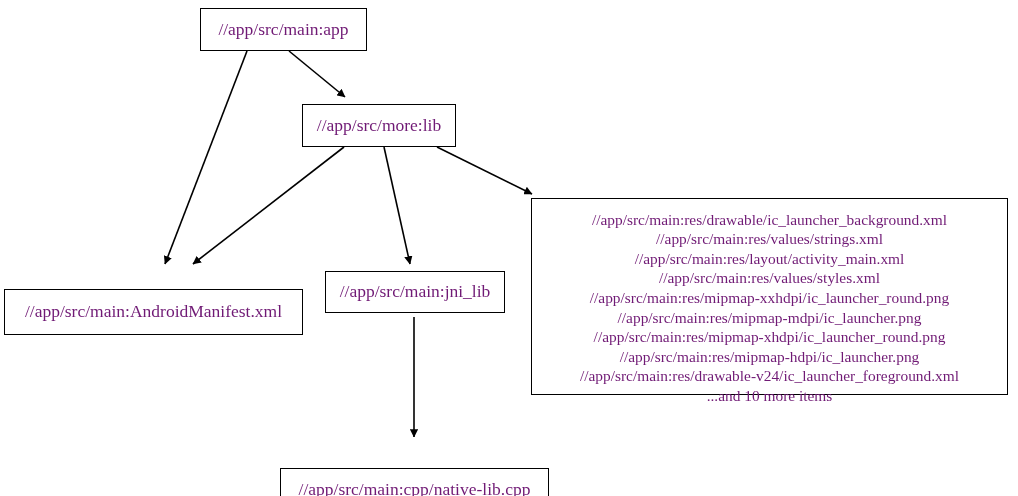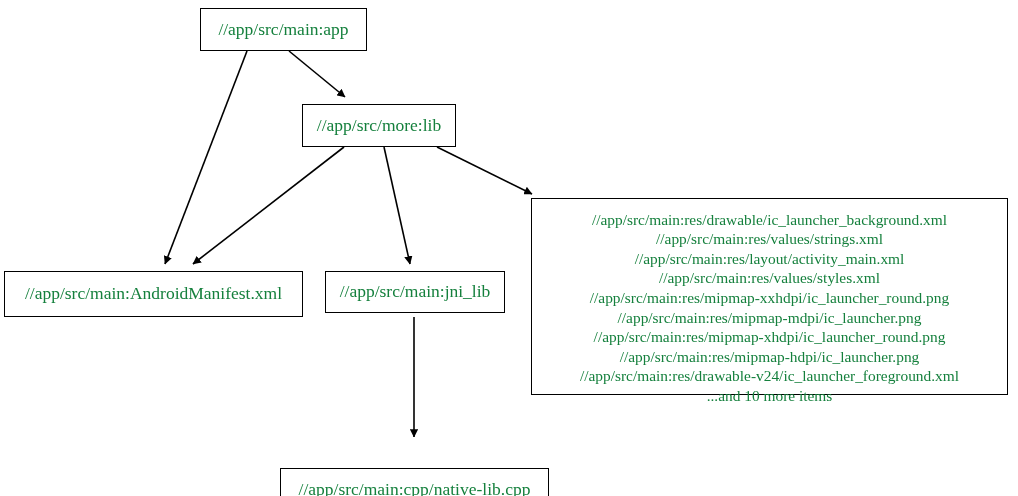--- a/index.html
+++ b/index.html
@@ -7,21 +7,21 @@
     padding: 0;
     background: #ffffff;
   }
   #canvas {
     position: relative;
     width: 1018px;
     height: 496px;
     background: #ffffff;
     overflow: hidden;
     font-family: "Liberation Serif", "DejaVu Serif", serif;
-    color: #15803d;
+    color: #701a75;
   }
   #edge-layer {
     position: absolute;
     left: 0;
     top: 0;
     width: 1018px;
     height: 496px;
     pointer-events: none;
   }
   .node {
@@ -37,21 +37,21 @@
     z-index: 2;
   }
   .node .node-label {
     display: block;
     white-space: pre;
     text-align: center;
   }
   
   #node-app      { left: 200px; top: 8px;   width: 167px; height: 43px;  font-size: 17.5px; }
   #node-lib      { left: 302px; top: 104px; width: 154px; height: 43px;  font-size: 17.5px; }
-  #node-manifest { left: 4px;   top: 271px; width: 299px; height: 46px;  font-size: 17.5px; }
+  #node-manifest { left: 4px;   top: 289px; width: 299px; height: 46px;  font-size: 17.5px; }
   #node-jni      { left: 325px; top: 271px; width: 180px; height: 42px;  font-size: 17.5px; }
   #node-native   { left: 280px; top: 468px; width: 269px; height: 44px;  font-size: 17.5px; }
   
   #node-res {
     left: 531px;
     top: 198px;
     width: 477px;
     height: 197px;
     font-size: 15.4px;
   }

